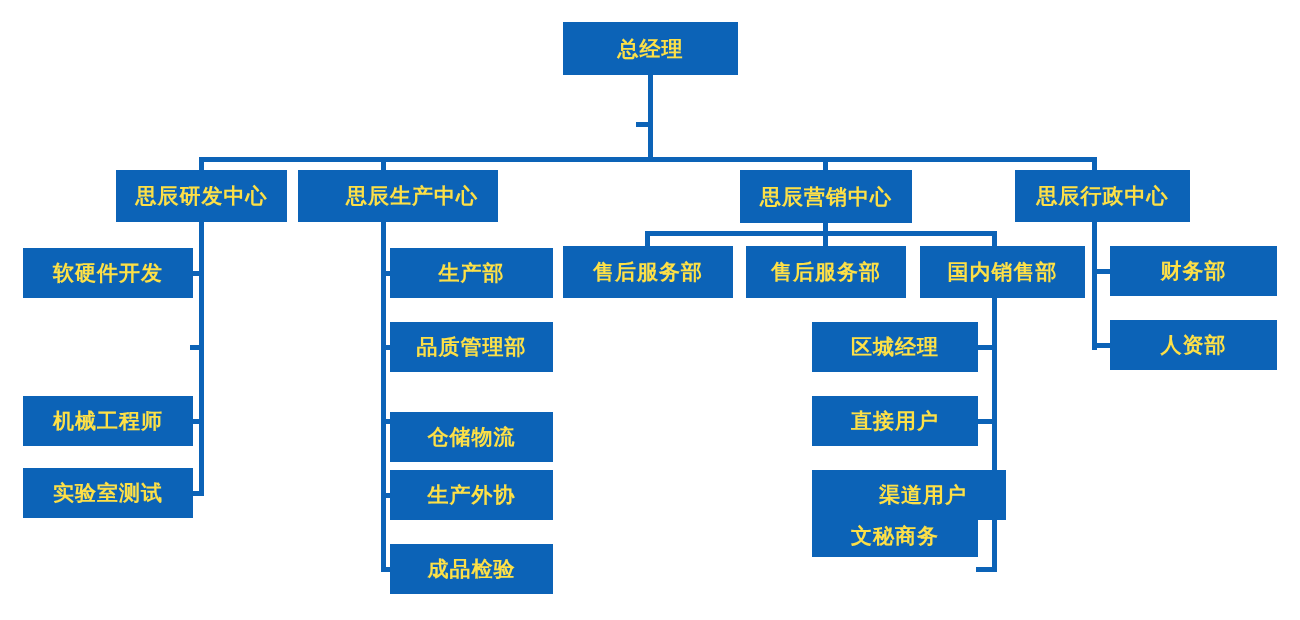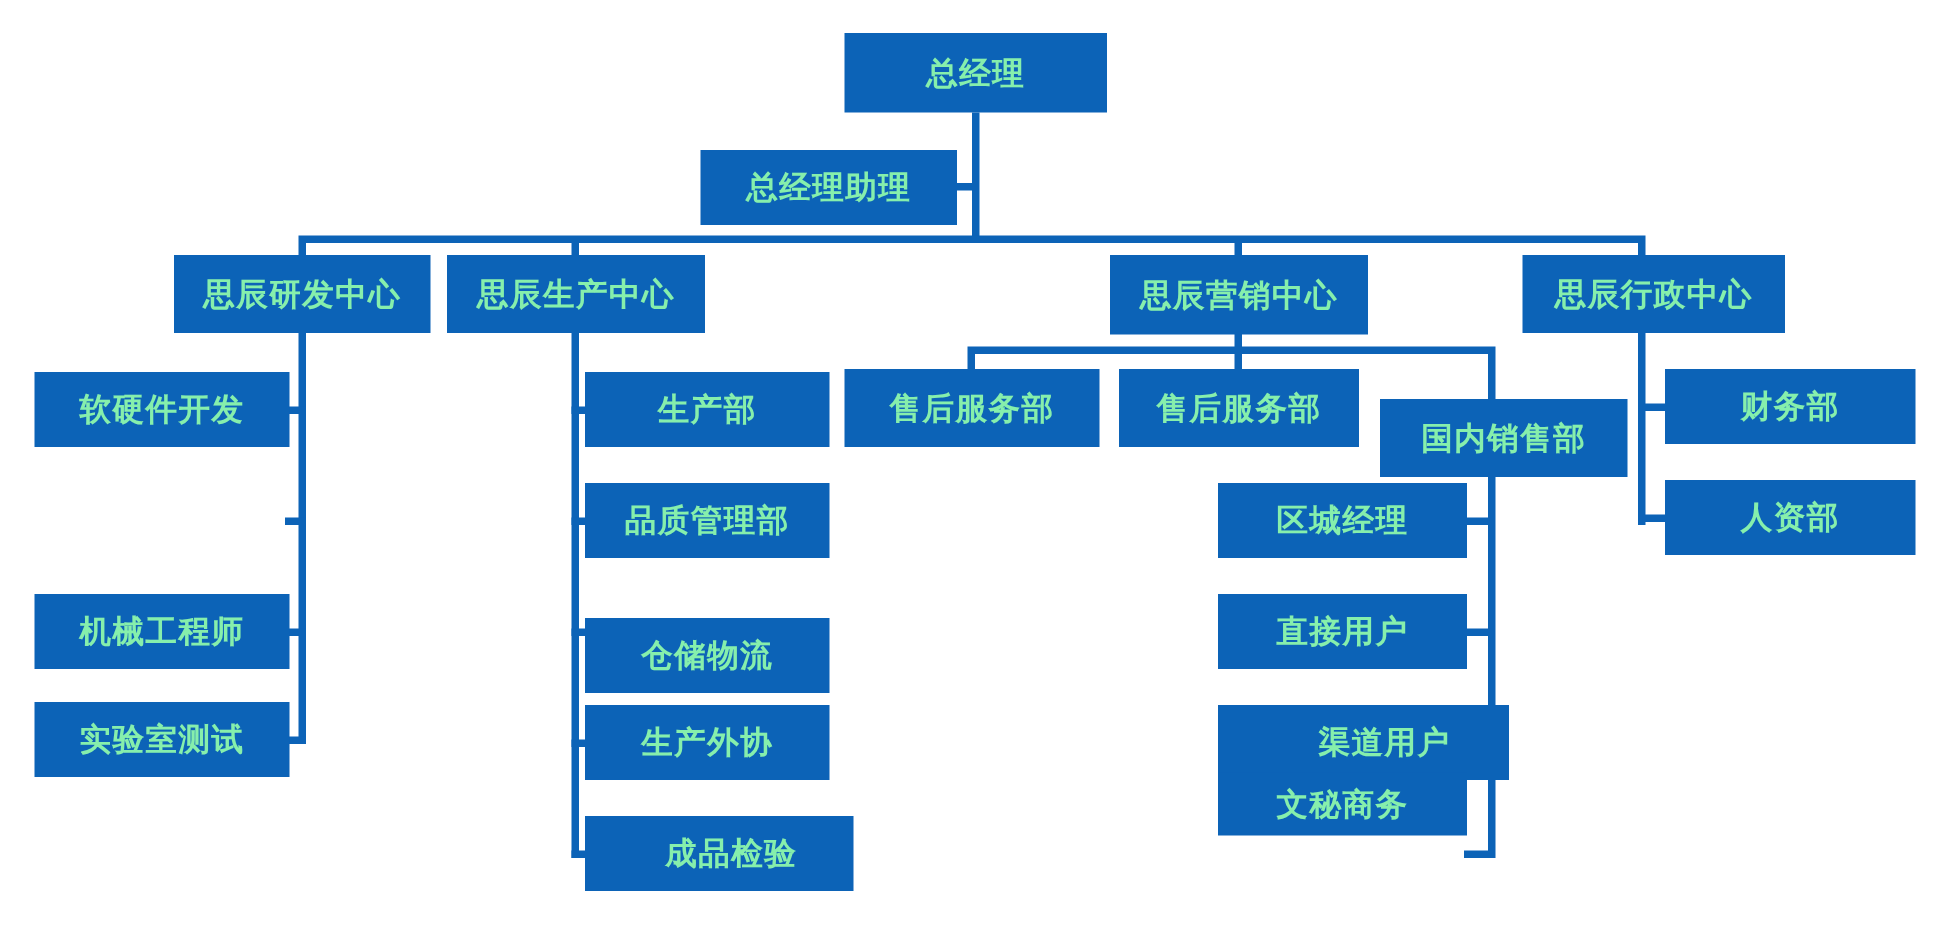--- a/index.html
+++ b/index.html
@@ -11,21 +11,21 @@
     font-family:"DejaVu Sans","Liberation Sans",sans-serif;
   }
   .ln{
     position:absolute;
     background:#0C63B7;
     z-index:1;
   }
   .node{
     position:absolute;
     background:#0C63B7;
-    color:#86efac;
+    color:#fde047;
     display:flex;
     align-items:center;
     justify-content:center;
     font-size:21px;
     font-weight:bold;
     letter-spacing:1px;
     z-index:2;
     white-space:nowrap;
   }
 </style>
@@ -58,40 +58,39 @@
   <div class="ln" style="left:976px;top:345px;width:18px;height:5px;"></div>
   <div class="ln" style="left:976px;top:419px;width:18px;height:5px;"></div>
   <div class="ln" style="left:976px;top:493px;width:18px;height:5px;"></div>
   <div class="ln" style="left:976px;top:567px;width:18px;height:5px;"></div>
 
   <div class="ln" style="left:1092px;top:162px;width:5px;height:188px;"></div>
   <div class="ln" style="left:1095px;top:269px;width:17px;height:5px;"></div>
   <div class="ln" style="left:1095px;top:343px;width:17px;height:5px;"></div>
 
   <div class="node" style="left:563px;top:22px;width:175px;height:53px;">总经理</div>
-  <div class="node" style="left:467px;top:100px;width:171px;height:50px;">总经理助理</div>
 
   <div class="node" style="left:116px;top:170px;width:171px;height:52px;">思辰研发中心</div>
-  <div class="node" style="left:298px;top:170px;width:172px;height:52px;">思辰生产中心</div>
+  <div class="node" style="left:298px;top:170px;width:172px;height:52px;padding-left:28px;">思辰生产中心</div>
   <div class="node" style="left:740px;top:170px;width:172px;height:53px;">思辰营销中心</div>
   <div class="node" style="left:1015px;top:170px;width:175px;height:52px;">思辰行政中心</div>
 
   <div class="node" style="left:23px;top:248px;width:170px;height:50px;">软硬件开发</div>
   <div class="node" style="left:23px;top:396px;width:170px;height:50px;">机械工程师</div>
   <div class="node" style="left:23px;top:468px;width:170px;height:50px;">实验室测试</div>
 
   <div class="node" style="left:390px;top:248px;width:163px;height:50px;">生产部</div>
   <div class="node" style="left:390px;top:322px;width:163px;height:50px;">品质管理部</div>
   <div class="node" style="left:390px;top:396px;width:163px;height:50px;margin-top:16px;">仓储物流</div>
   <div class="node" style="left:390px;top:470px;width:163px;height:50px;">生产外协</div>
-  <div class="node" style="left:390px;top:544px;width:163px;height:50px;padding-left:16px;">成品检验</div>
+  <div class="node" style="left:390px;top:544px;width:163px;height:50px;">成品检验</div>
 
   <div class="node" style="left:563px;top:246px;width:170px;height:52px;">售后服务部</div>
   <div class="node" style="left:746px;top:246px;width:160px;height:52px;">售后服务部</div>
-  <div class="node" style="left:920px;top:246px;width:165px;height:52px;margin-top:20px;">国内销售部</div>
+  <div class="node" style="left:920px;top:246px;width:165px;height:52px;">国内销售部</div>
 
   <div class="node" style="left:812px;top:322px;width:166px;height:50px;">区城经理</div>
   <div class="node" style="left:812px;top:396px;width:166px;height:50px;">直接用户</div>
   <div class="node" style="left:812px;top:470px;width:166px;height:50px;padding-left:28px;">渠道用户</div>
   <div class="node" style="left:812px;top:515px;width:166px;height:42px;">文秘商务</div>
 
   <div class="node" style="left:1110px;top:246px;width:167px;height:50px;">财务部</div>
   <div class="node" style="left:1110px;top:320px;width:167px;height:50px;">人资部</div>
 
 </div>

